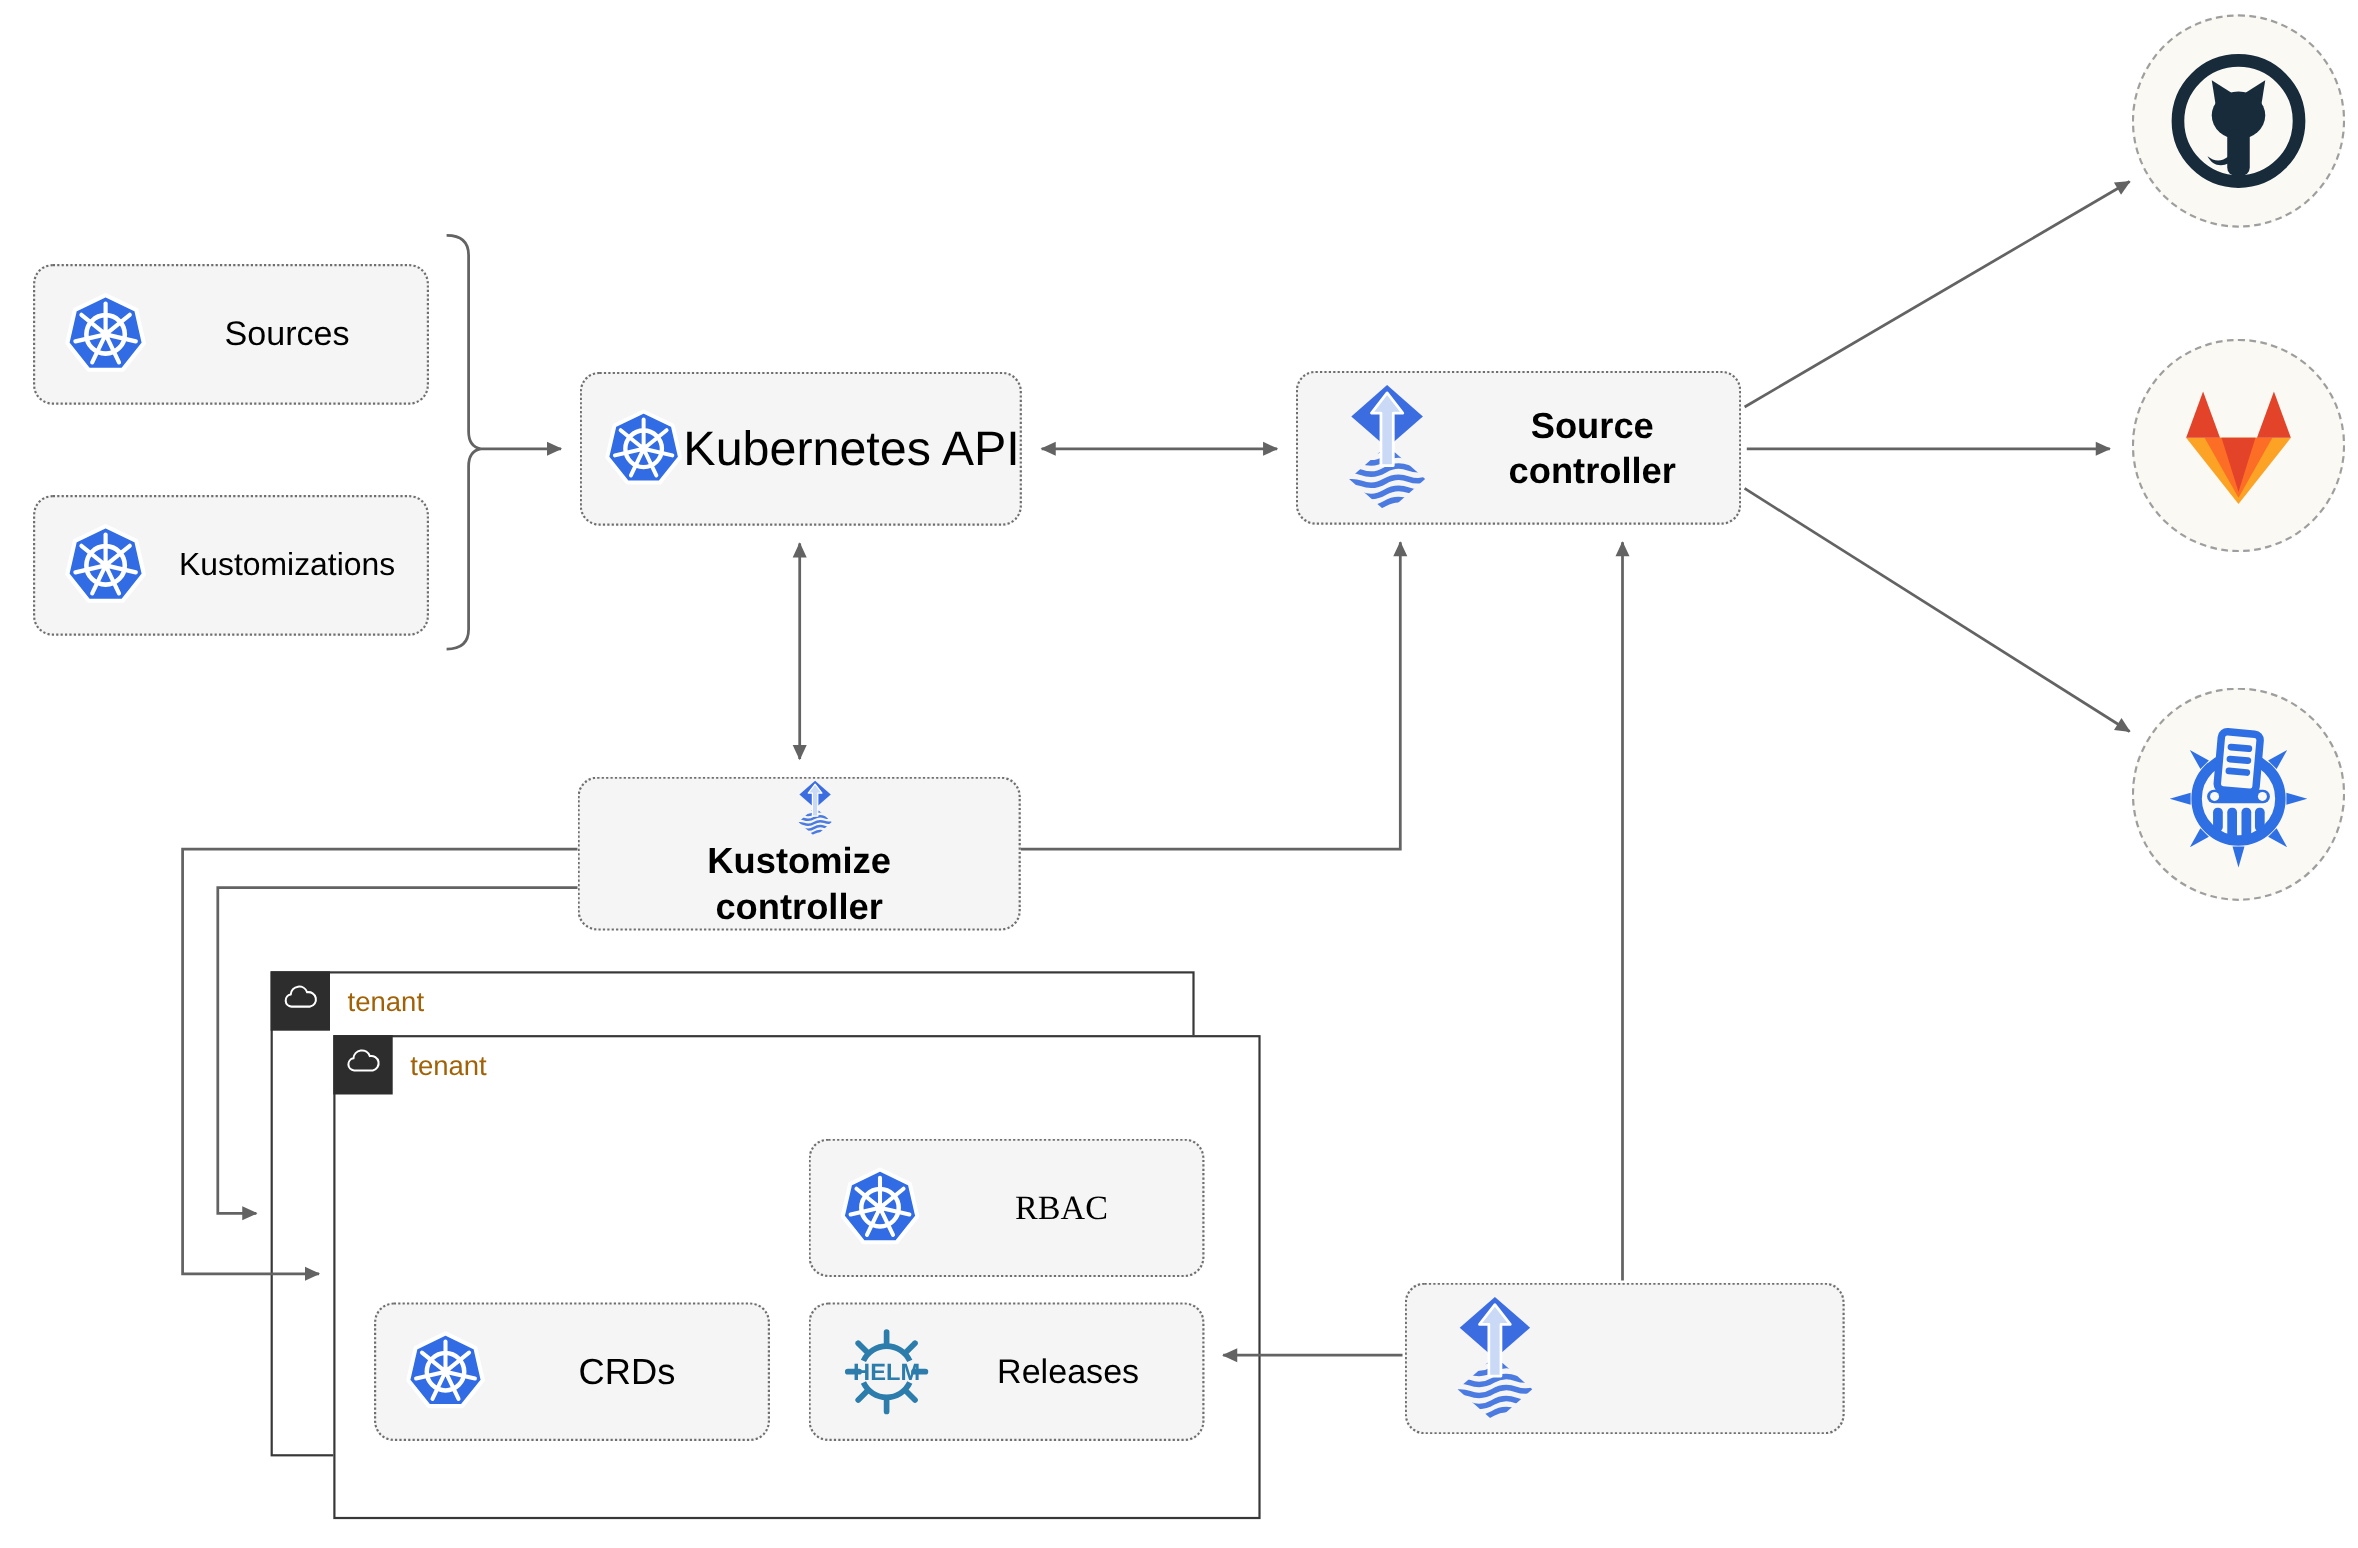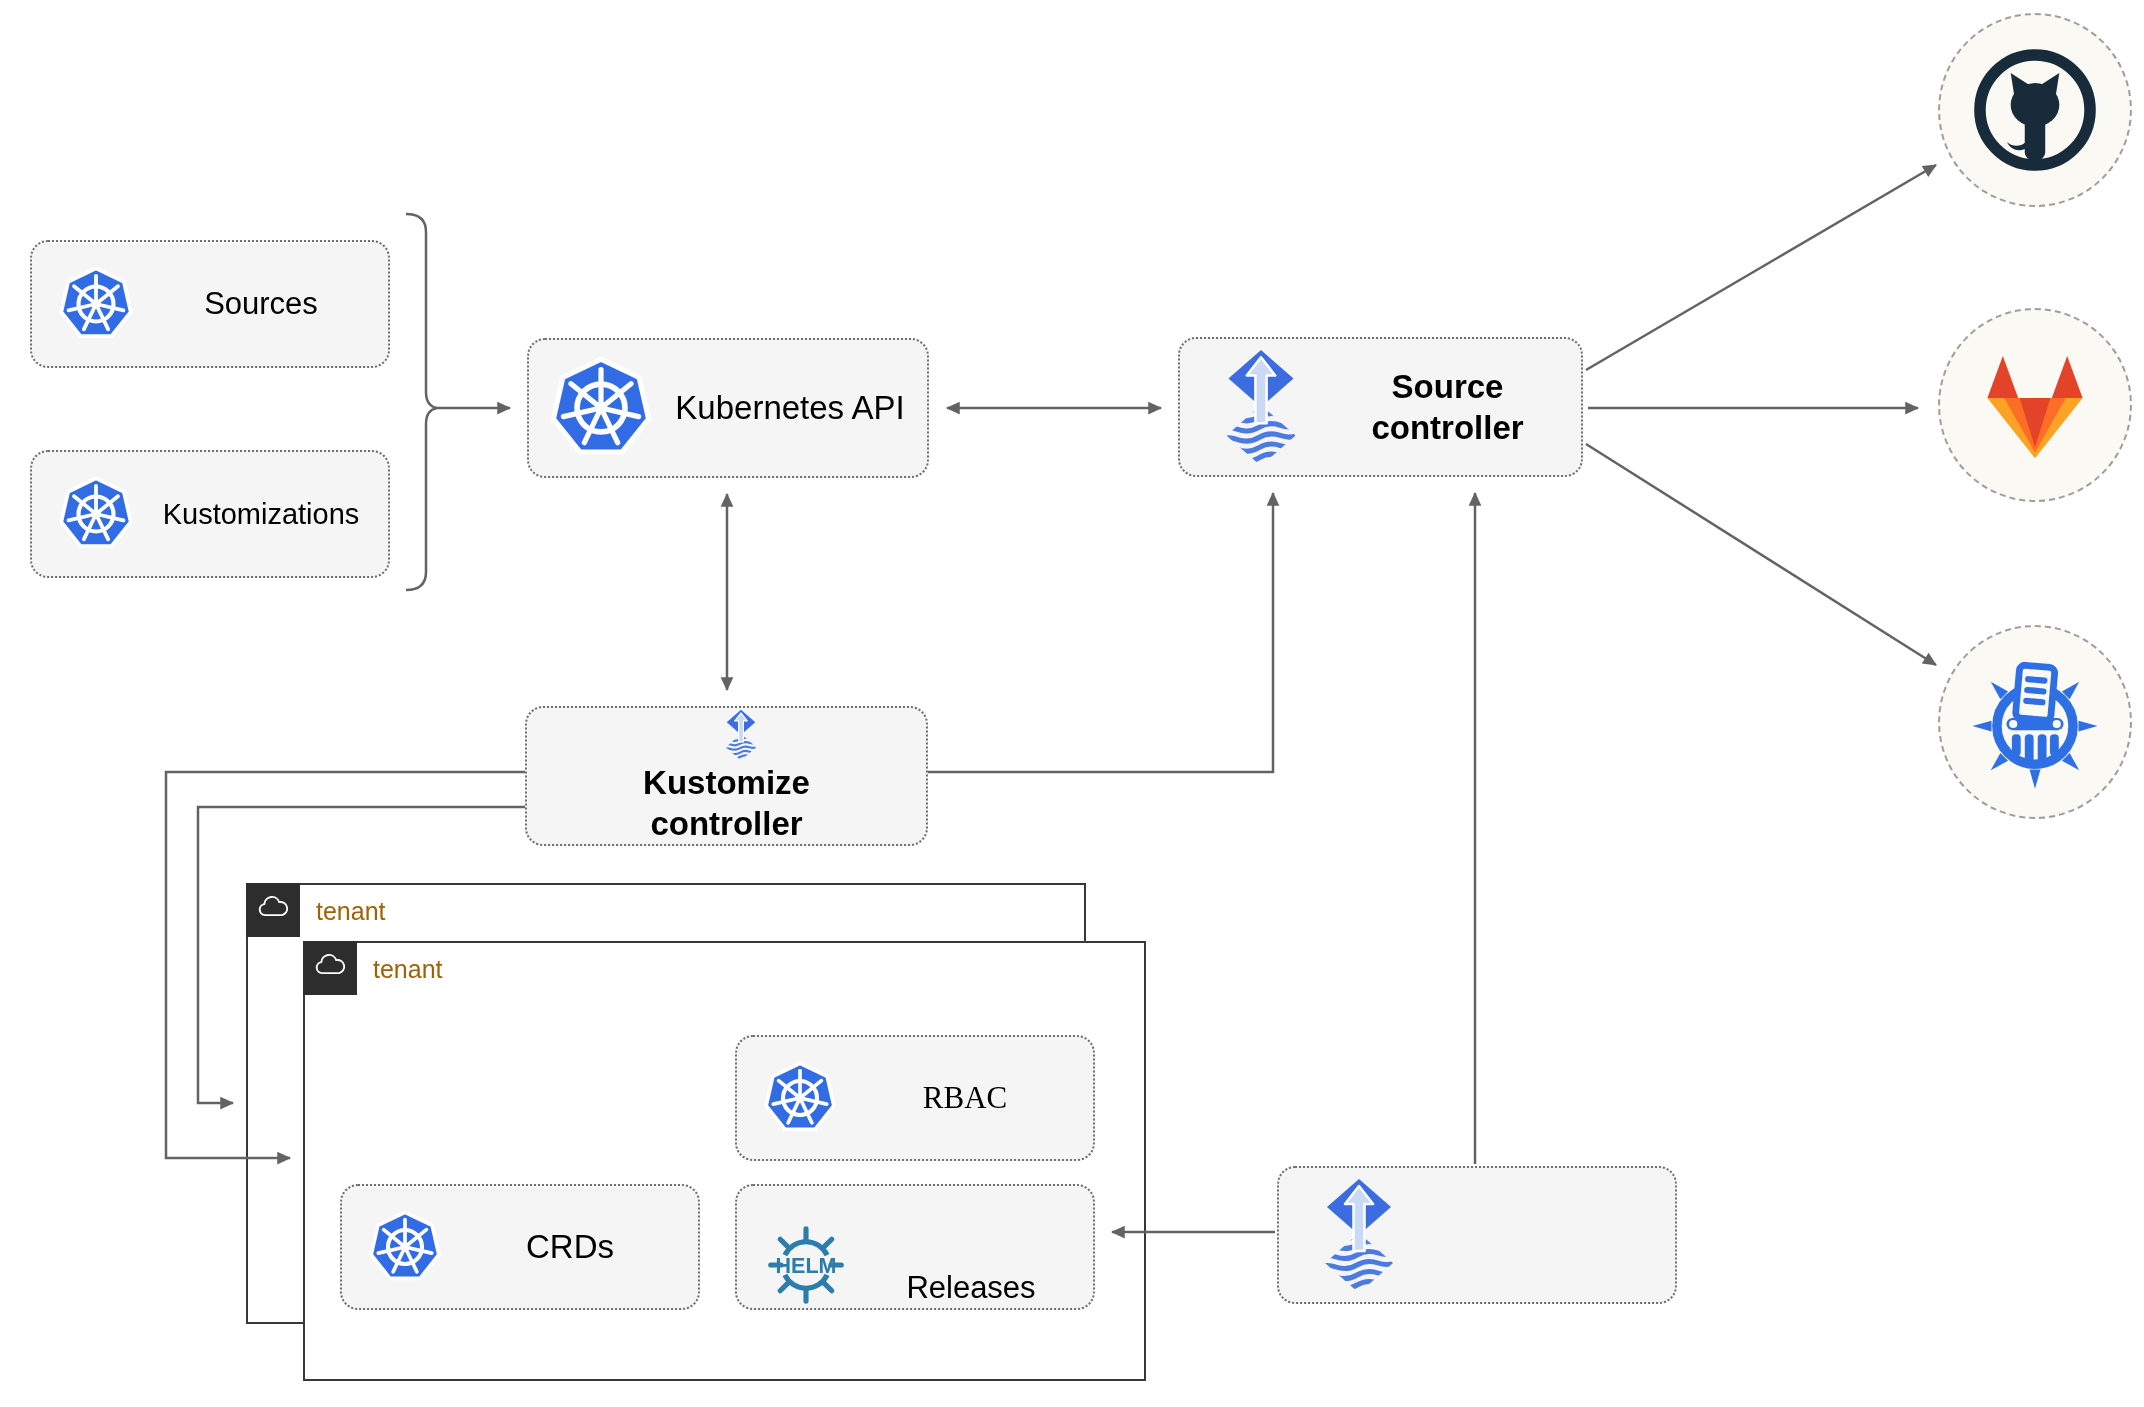--- a/index.html
+++ b/index.html
@@ -155,21 +155,21 @@
     <div class="node-label nowrap" style="font-size:31px">RBAC</div>
   </div>
 
   <div class="dotted-box" style="left:340px;top:1184px;width:360px;height:126px;">
     <svg class="icon-pad" width="74" height="74">
         <use href="#sym-k8s"></use>
       </svg>
     <div class="node-label nowrap" style="font-size:33px">CRDs</div>
   </div>
 
-  <div class="dotted-box" style="left:735px;top:1184px;width:360px;height:126px;align-items:flex-end;">
+  <div class="dotted-box" style="left:735px;top:1184px;width:360px;height:126px;">
     <svg class="icon-pad" width="86" height="86">
         <use href="#sym-helm"></use>
       </svg>
     <div class="node-label nowrap" style="font-size:31px">Releases</div>
   </div>
 
   <div class="dotted-box" style="left:30px;top:450px;width:360px;height:128px;">
     <svg class="icon-pad" width="76" height="76">
         <use href="#sym-k8s"></use>
       </svg>
@@ -180,21 +180,21 @@
     <svg class="icon-pad" width="76" height="76">
         <use href="#sym-k8s"></use>
       </svg>
     <div class="node-label nowrap" style="font-size:31px">Sources</div>
   </div>
 
   <div class="dotted-box" style="left:527px;top:338px;width:402px;height:140px;">
     <svg style="margin-left:20px" width="104" height="104">
         <use href="#sym-k8s"></use>
       </svg>
-    <div class="node-label nowrap" style="font-size:33px">Kubernetes API</div>
+    <div class="node-label nowrap" style="font-size:44px">Kubernetes API</div>
   </div>
 
   <div class="dotted-box" style="left:1178px;top:337px;width:405px;height:140px;">
     <svg style="margin-left:28px" width="106" height="122">
         <use href="#sym-flux"></use>
       </svg>
     <div class="node-label" style="font-size:33px">
       <div class="two-line" style="max-width:190px">Source controller</div>
     </div>
   </div>

